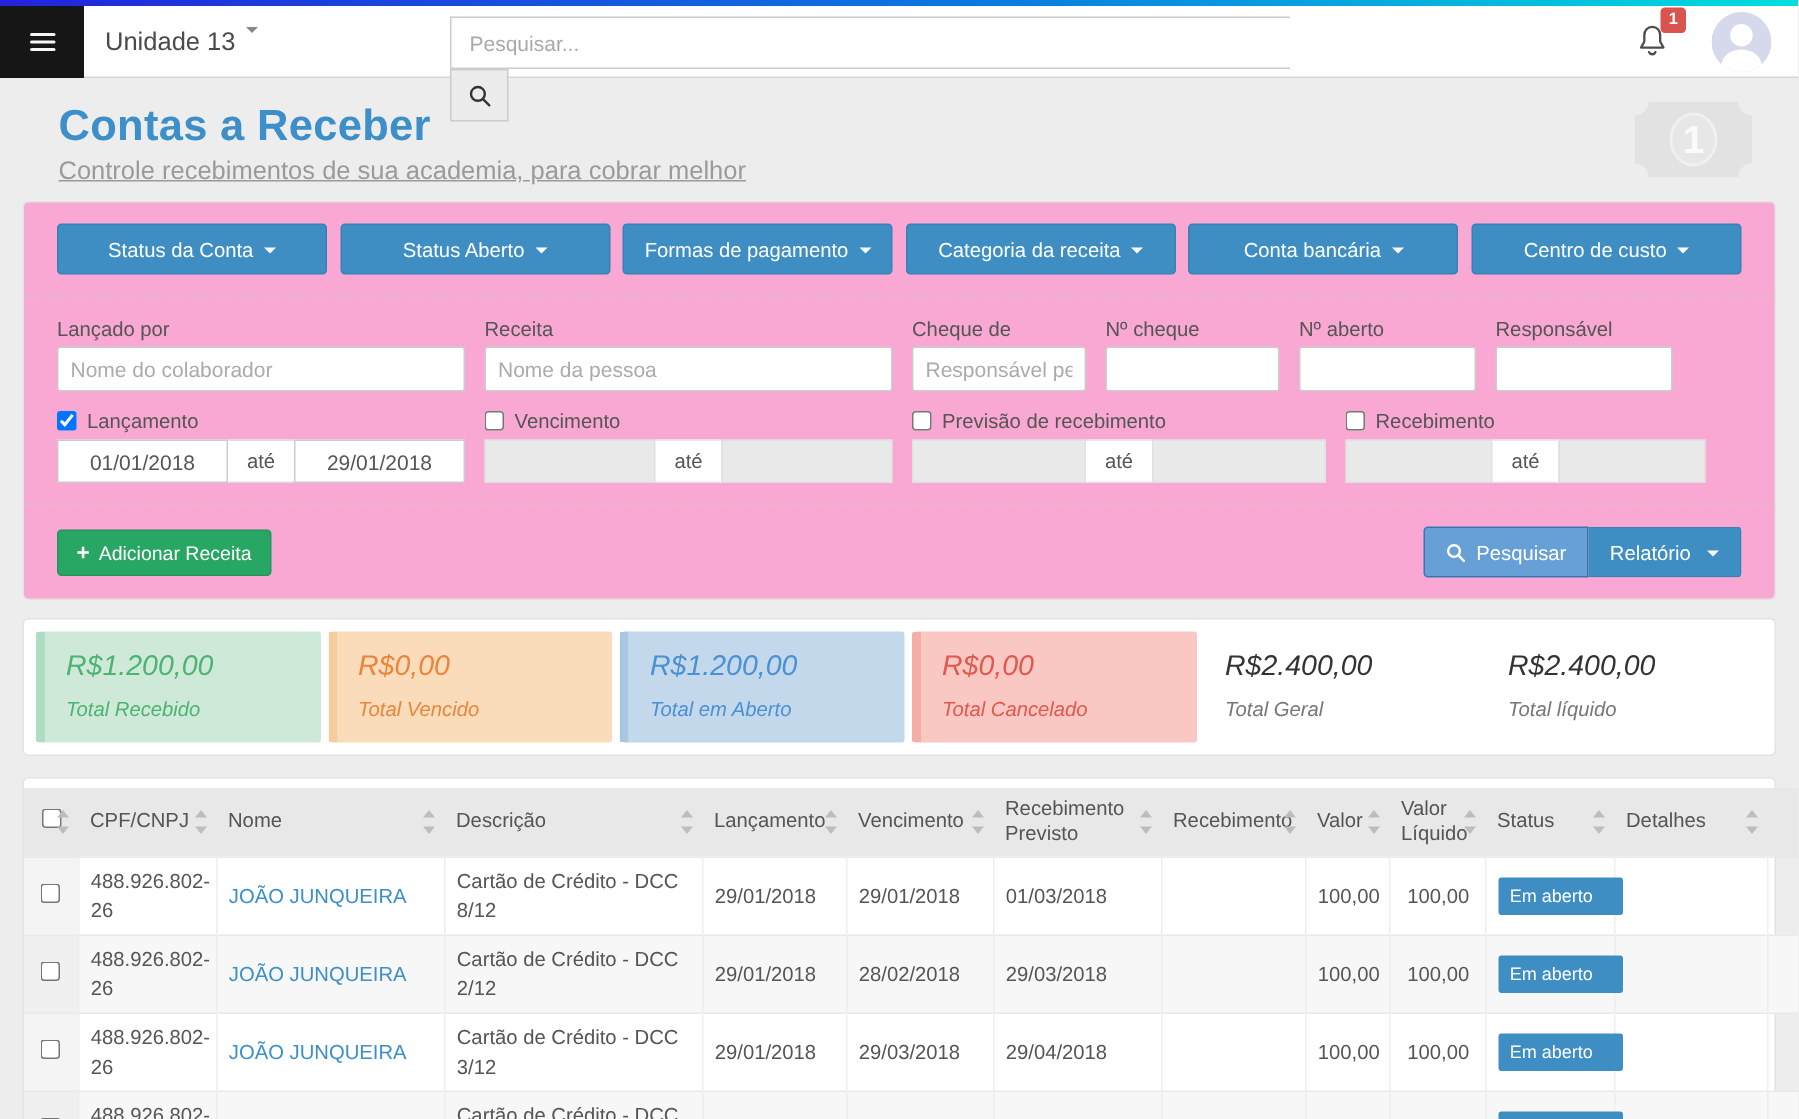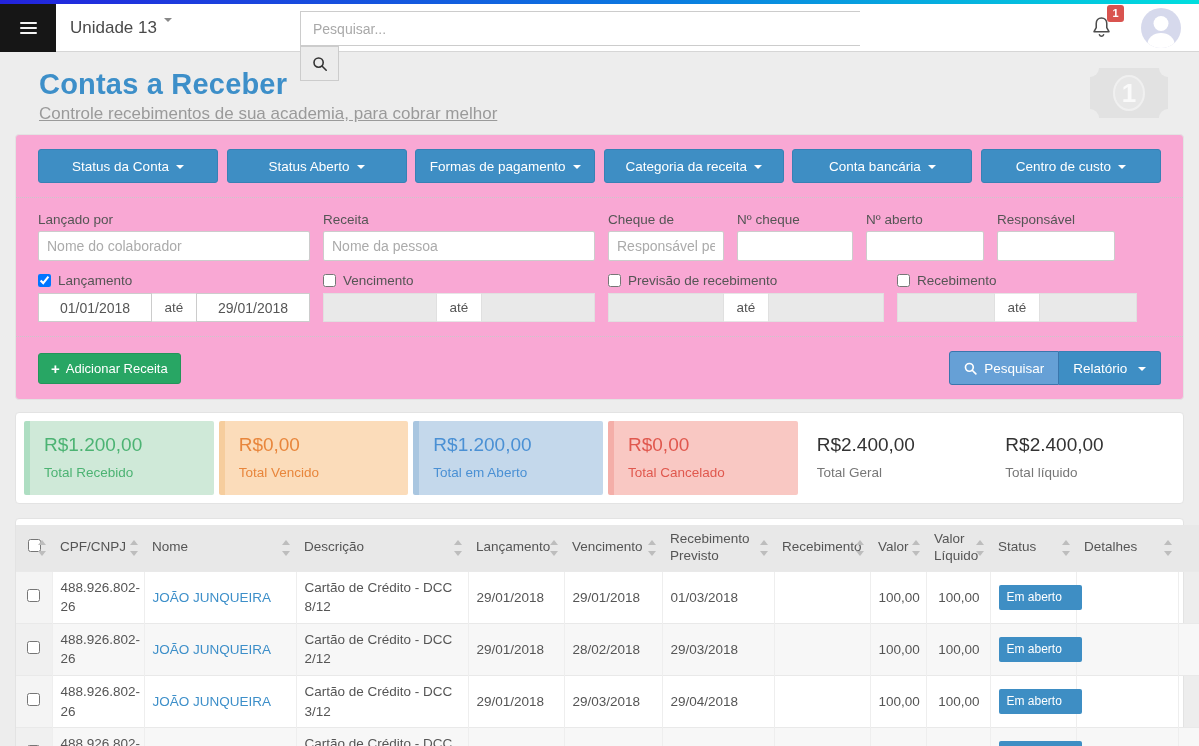--- a/index.html
+++ b/index.html
@@ -60,21 +60,21 @@
   .dgroup.disabled .dmid { border-color:#e6e6e6; }
 
   .actions-row { display:flex; align-items:center; justify-content:space-between; }
   .btn-green { background:#28a664; color:#fff; border:1px solid #23955a; border-radius:3px; height:31px; padding:0 12px; font-size:13px; cursor:pointer; display:flex; align-items:center; }
   .btn-green .plus { font-weight:bold; font-size:15px; margin-right:6px; }
   .right-group { display:flex; }
   .btn-search { background:#66a0d6; color:#fff; border:1px solid #3a76ad; border-radius:3px 0 0 3px; height:34px; padding:0 14px; font-size:13.5px; cursor:pointer; display:flex; align-items:center; gap:7px; }
   .btn-report { background:#3e8ec4; color:#fff; border:1px solid #3781b5; border-left:none; border-radius:0 3px 3px 0; height:34px; padding:0 14px; font-size:13.5px; cursor:pointer; }
 
   
-  .summary { background:#fff; border:1px solid #e3e3e3; border-radius:4px; margin-top:12px; padding:8px; display:flex; gap:5px; }
+  .summary { background:#fff; border:1px solid #e3e3e3; border-radius:4px; margin-top:12px; padding:8px; display:flex; gap:5px;font-style:italic; }
   .scard { flex:1; height:74px; padding:13px 14px; border-radius:2px; }
   .sval { font-size:19px; margin-bottom:9px; }
   .slab { font-size:13.5px; }
   .s-green  { background:#cfe9d8; border-left:6px solid #aedec2; color:#4cb373; }
   .s-orange { background:#fbdcba; border-left:6px solid #f6cd9d; color:#e8863c; }
   .s-blue   { background:#c4d8eb; border-left:6px solid #a9c6e0; color:#4a90d4; }
   .s-red    { background:#f9c8c3; border-left:6px solid #f4aea8; color:#e0584e; }
   .s-plain  { background:#fff; }
   .s-plain .sval { color:#333; }
   .s-plain .slab { color:#777; }

